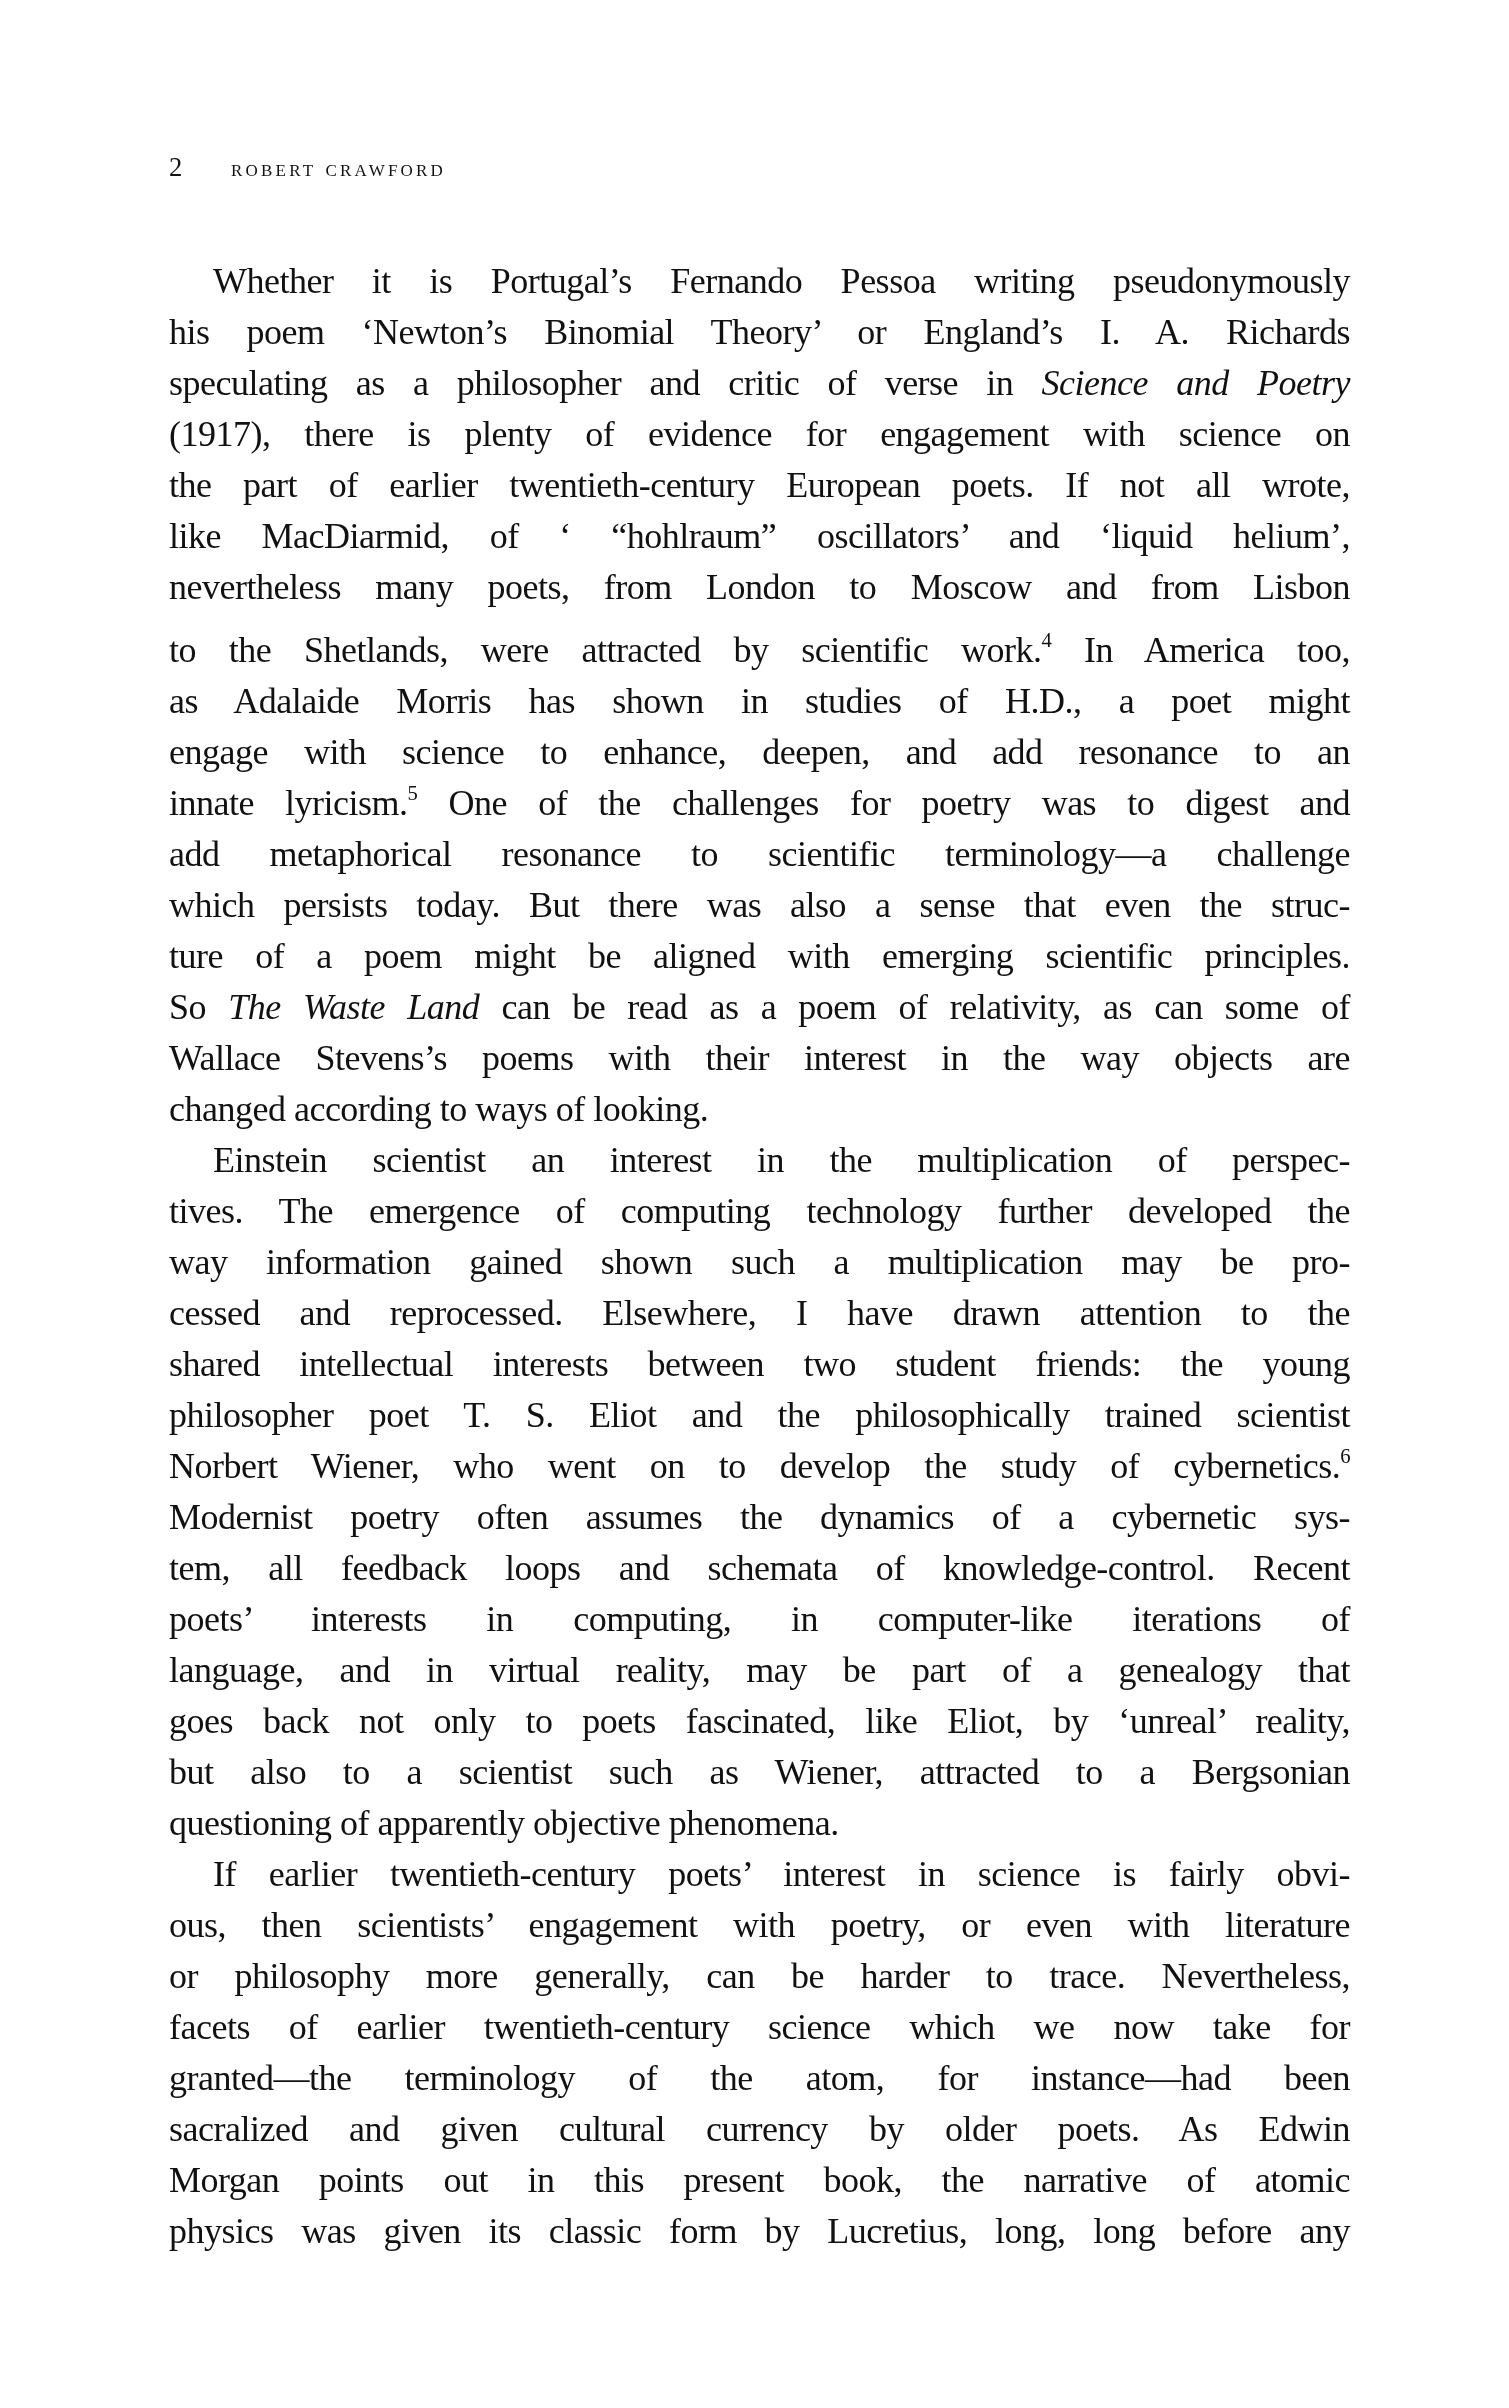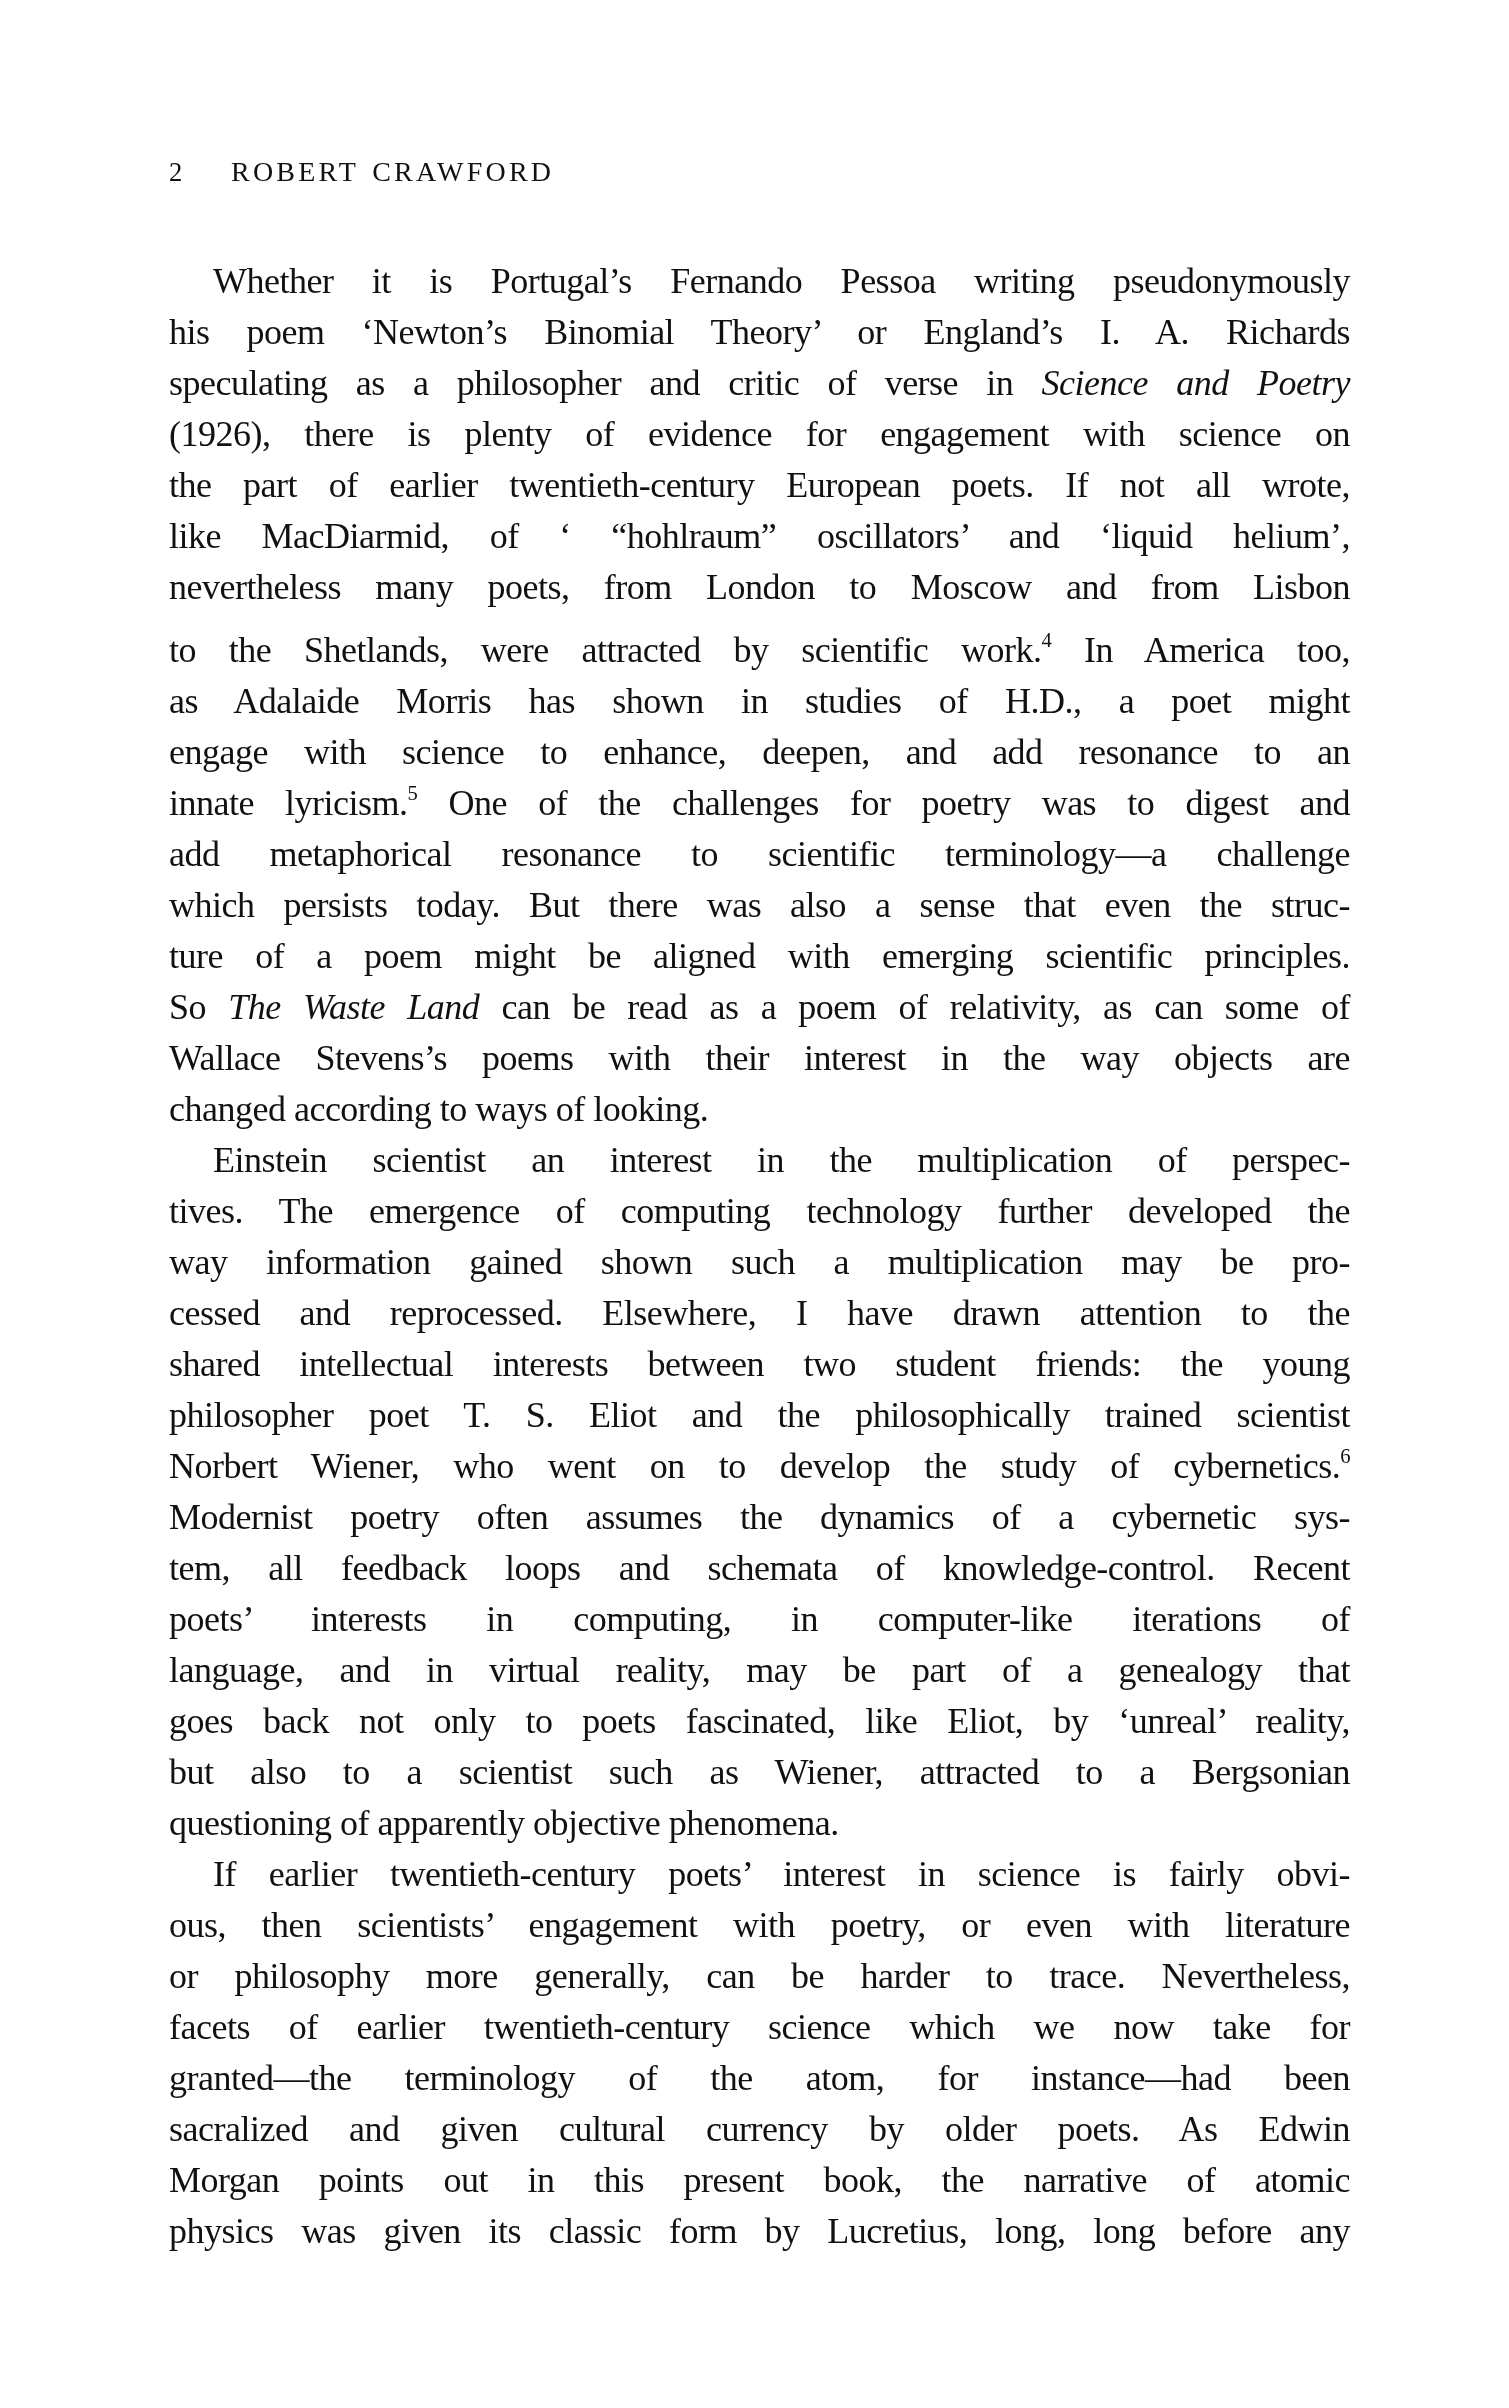--- a/index.html
+++ b/index.html
@@ -25,21 +25,21 @@
     letter-spacing: 3px;
     white-space: nowrap;
   }
   .running-head .folio {
     display: inline-block;
     width: 62px;
   }
   .running-head .author {
     font-variant: small-caps;
     text-transform: lowercase;
-    font-size: 40px;
+    font-size: 24px;
     letter-spacing: 3.2px;
   }
   .text-block {
     position: absolute;
     left: 169px;
     top: 256px;
     width: 1181px;
   }
   .line {
     height: 51px;
@@ -75,21 +75,21 @@
 
 <div class="running-head">
   <span class="folio">2</span><span class="author">ROBERT CRAWFORD</span>
 </div>
 
 <div class="text-block" id="body-text">
     <div>
       <div class="line indent" style="white-space: normal;"><span>Whether it is Portugal’s Fernando Pessoa writing pseudonymously</span></div>
       <div class="line" style="white-space: normal;"><span>his poem ‘Newton’s Binomial Theory’ or England’s I. A. Richards</span></div>
       <div class="line" style="white-space: normal;"><span>speculating as a philosopher and critic of verse in </span><i>Science and Poetry</i></div>
-      <div class="line" style="white-space: normal;"><span>(1926), there is plenty of evidence for engagement with science on</span></div>
+      <div class="line" style="white-space: normal;"><span>(1917), there is plenty of evidence for engagement with science on</span></div>
       <div class="line" style="white-space: normal;"><span>the part of earlier twentieth-century European poets. If not all wrote,</span></div>
       <div class="line" style="white-space: normal;"><span>like MacDiarmid, of ‘ “hohlraum” oscillators’ and ‘liquid helium’,</span></div>
       <div class="line" style="white-space: normal;"><span>nevertheless many poets, from London to Moscow and from Lisbon</span></div>
       <div class="line" style="white-space: normal; margin-top: 12px;"><span>to the Shetlands, were attracted by scientific work.</span><sup>4</sup><span> In America too,</span></div>
       <div class="line" style="white-space: normal;"><span>as Adalaide Morris has shown in studies of H.D., a poet might</span></div>
       <div class="line" style="white-space: normal;"><span>engage with science to enhance, deepen, and add resonance to an</span></div>
       <div class="line" style="white-space: normal;"><span>innate lyricism.</span><sup>5</sup><span> One of the challenges for poetry was to digest and</span></div>
       <div class="line" style="white-space: normal;"><span>add metaphorical resonance to scientific terminology—a challenge</span></div>
       <div class="line" style="white-space: normal;"><span>which persists today. But there was also a sense that even the struc-</span></div>
       <div class="line" style="white-space: normal;"><span>ture of a poem might be aligned with emerging scientific principles.</span></div>

